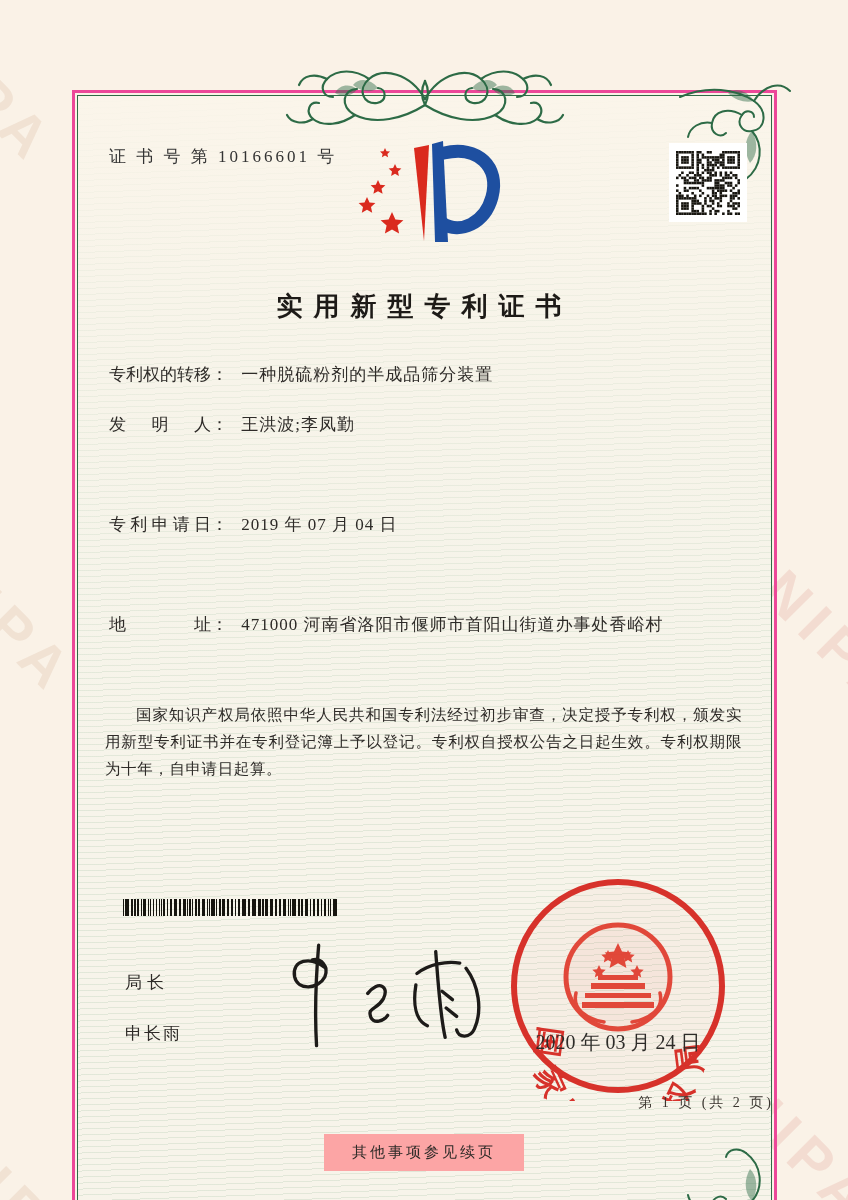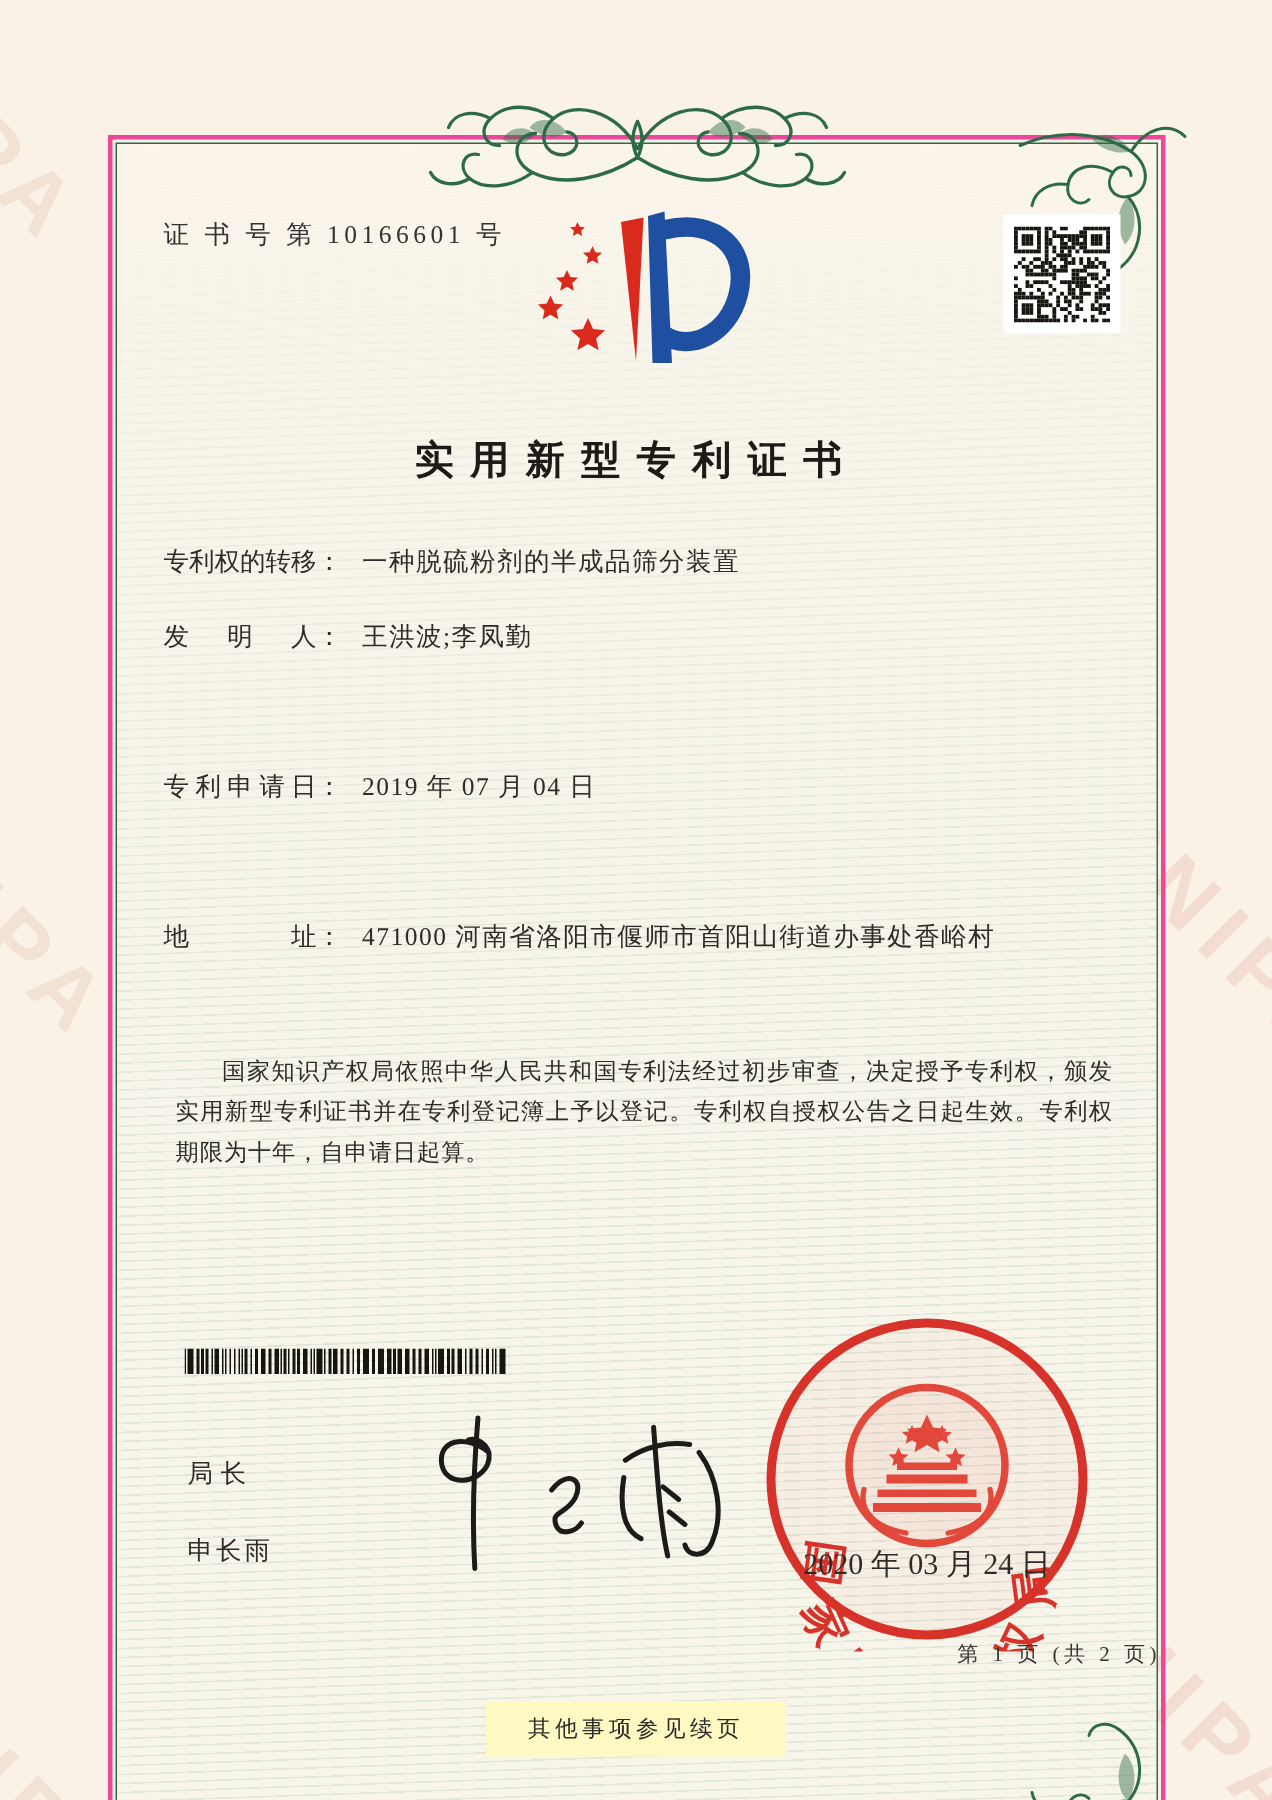--- a/index.html
+++ b/index.html
@@ -37,34 +37,34 @@
 
   
   .field-row{position:absolute;left:34px;right:28px;font-size:17px;color:#2e2b28;}
   .flabel{display:inline-block;width:102px;text-align:justify;text-align-last:justify;
           vertical-align:top;letter-spacing:0;}
   .fcolon{display:inline-block;vertical-align:top;}
   .fvalue{display:inline-block;margin-left:9px;letter-spacing:1px;vertical-align:top;}
   .grant2{position:absolute;left:296px;top:0;white-space:nowrap;}
 
   
-  .paras{position:absolute;left:42px;right:32px;top:608px;font-size:15.5px;
+  .paras{position:absolute;left:30px;right:32px;top:608px;font-size:15.5px;
          line-height:27px;letter-spacing:.6px;color:#2e2b28;text-align:justify;}
   .paras p{margin:0;text-indent:2em;}
 
   
   .barcode{position:absolute;left:48px;top:806px;}
   .issuer-title{position:absolute;left:50px;top:878px;font-size:17px;letter-spacing:5px;}
   .issuer-name{position:absolute;left:50px;top:913px;font-size:17px;letter-spacing:2px;margin-top:16px;}
   .signature{position:absolute;left:148px;top:846px;}
   .seal{position:absolute;left:428px;top:778px;}
   .page-info{position:absolute;left:0;right:0;top:1001px;text-align:right;
              font-size:14px;letter-spacing:3px;color:#3a352f;}
   .cont-note{position:absolute;left:50%;transform:translateX(-50%);top:1134px;
-             background:#fef9c3;padding:9px 28px;font-size:15px;letter-spacing:3px;
+             background:#fca5a5;padding:9px 28px;font-size:15px;letter-spacing:3px;
              color:#2e2b28;white-space:nowrap;}
 </style>
 </head>
 <body>
 
 <div class="page">
 
   <div class="wm" style="left:-90px;top:-30px">CNIPA</div>
   <div class="wm faint" style="left:250px;top:110px">CNIPA</div>
   <div class="wm" style="left:560px;top:330px">CNIPA</div>

